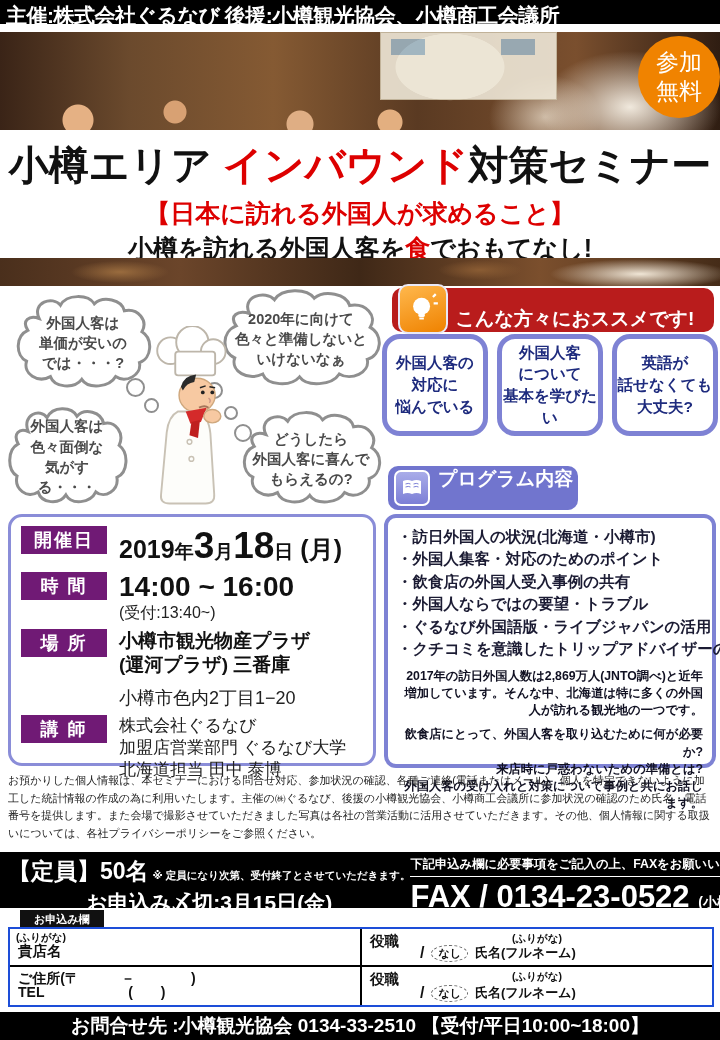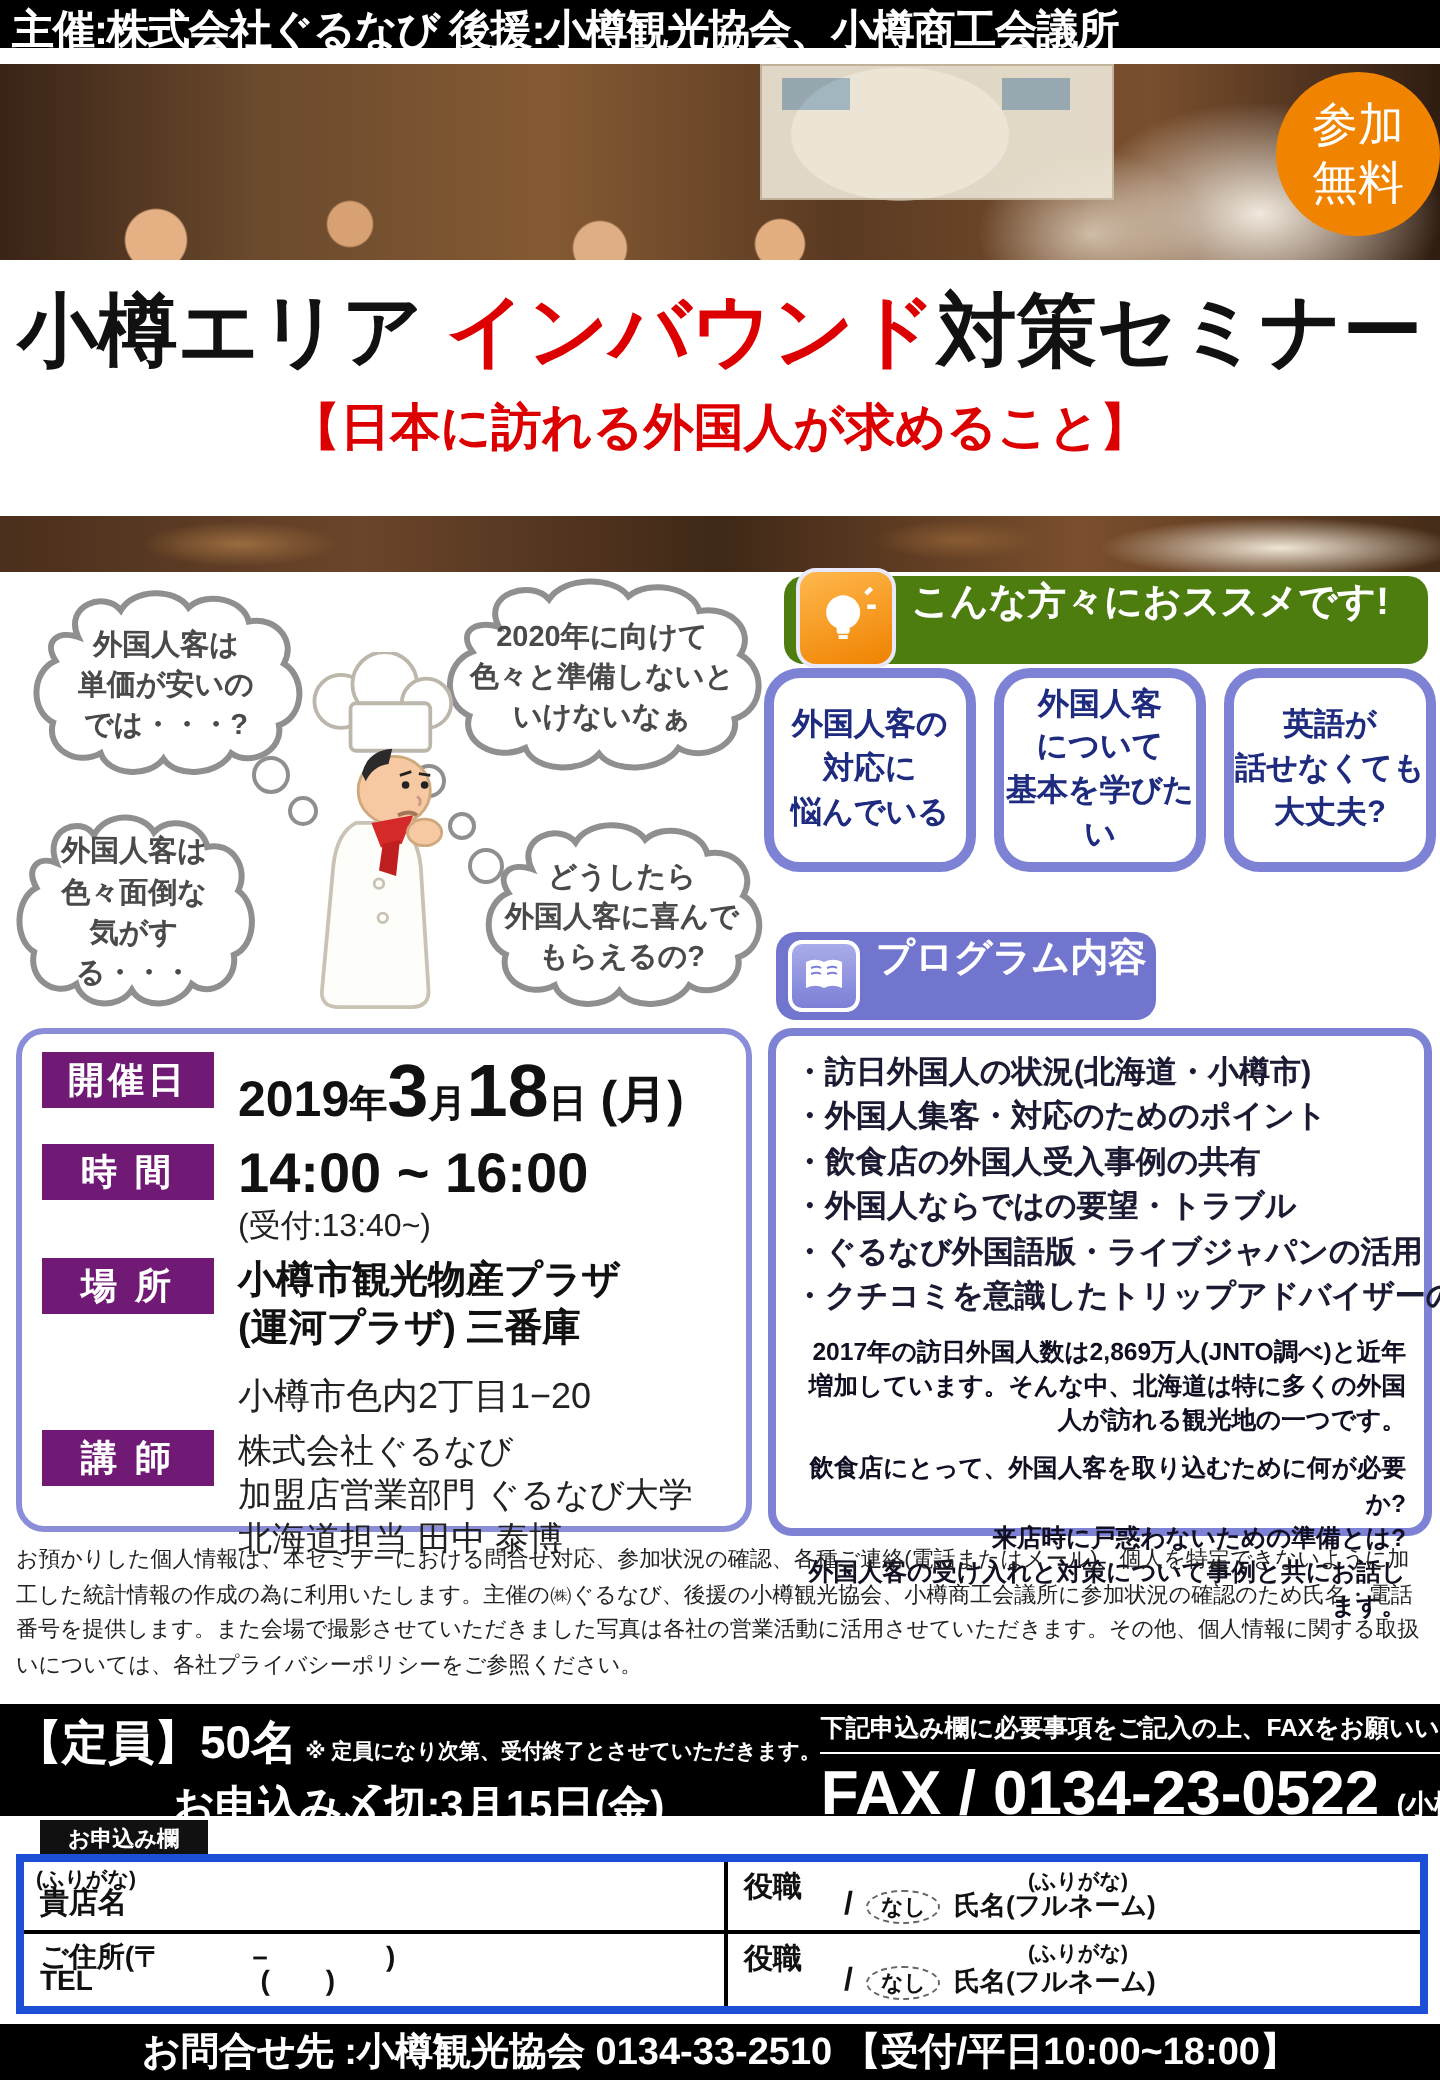--- a/index.html
+++ b/index.html
@@ -53,22 +53,22 @@
      align-items:center;justify-content:center;text-align:center;font-size:14.5px;font-weight:bold;
      color:#4a4a4a;line-height:1.4;white-space:pre-line;}
   .b1{left:14px;top:8px;width:138px;height:98px;}
   .b2{left:220px;top:2px;width:162px;height:102px;}
   .b3{left:6px;top:120px;width:122px;height:102px;}
   .b4{left:240px;top:124px;width:142px;height:98px;}
   .trail{position:absolute;border:2px solid #8f8f8f;background:#fff;border-radius:50%;}
   .chef{position:absolute;left:142px;top:40px;}
 
   
-  .reco-banner{position:absolute;left:392px;top:288px;width:322px;height:44px;background:#4d7c0f;
-     border-radius:10px;color:#fff;font-weight:bold;font-size:19px;display:flex;align-items:flex-start;
+  .reco-banner{position:absolute;left:392px;top:288px;width:322px;height:44px;background:#b91c1c;
+     border-radius:10px;color:#fff;font-weight:bold;font-size:19px;display:flex;align-items:flex-end;
      justify-content:center;padding-left:44px;box-sizing:border-box;}
   .bulb{position:absolute;left:398px;top:284px;width:50px;height:50px;border-radius:10px;
      background:linear-gradient(160deg,#ffb84d,#ef8200);border:2px solid #e8e8f8;box-sizing:border-box;
      display:flex;align-items:center;justify-content:center;}
   .reco-boxes{position:absolute;left:382px;top:334px;width:336px;display:flex;gap:9px;}
   .reco-box{flex:1;height:92px;background:#fff;border:5px solid #7e82d4;border-radius:18px;
      display:flex;align-items:center;justify-content:center;text-align:center;font-size:15.5px;
      font-weight:bold;color:#1e2b7e;line-height:1.4;white-space:pre-line;}
 
   .prog-header{position:absolute;left:388px;top:466px;width:190px;height:44px;background:#7175ce;
@@ -112,21 +112,21 @@
   .cap-note{font-size:10.5px;font-weight:bold;margin-left:4px;}
   .deadline{font-size:21px;font-weight:bold;margin-top:2px;}
   .fax-right{flex:0 0 352px;text-align:left;}
   .fax-inst{font-size:12.3px;font-weight:bold;border-bottom:1px solid #fff;padding-bottom:3px;white-space:nowrap;}
   .fax-num{font-size:31px;font-weight:900;letter-spacing:0;margin-top:2px;white-space:nowrap;}
   .fax-org{font-size:14px;font-weight:bold;}
 
   
   .form-tab{position:absolute;left:20px;top:910px;background:#111;color:#fff;font-size:11px;
      font-weight:bold;padding:2px 14px;}
-  .form-table{position:absolute;left:8px;top:927px;width:706px;height:80px;border:4px solid #1d4ed8;
+  .form-table{position:absolute;left:8px;top:927px;width:706px;height:80px;border:2px solid #1d4ed8;
      box-sizing:border-box;display:grid;grid-template-columns:352px 1fr;grid-template-rows:1fr 1fr;}
   .ft-cell{box-sizing:border-box;padding:2px 6px;position:relative;color:#111;}
   .ft-r1l{border-bottom:2px solid #000;border-right:2px solid #000;}
   .ft-r1r{border-bottom:2px solid #000;}
   .ft-r2l{border-right:2px solid #000;}
   .furi{font-size:10.5px;font-weight:bold;}
   .fld{font-size:14.5px;font-weight:bold;}
   .cell-left .fld{position:absolute;left:8px;bottom:4px;}
   .addr-top{position:absolute;left:8px;top:3px;font-size:14px;font-weight:bold;white-space:pre;}
   .tel-bot{position:absolute;left:8px;bottom:3px;font-size:14px;font-weight:bold;white-space:pre;}
@@ -155,20 +155,21 @@
   </div>
 
   <div class="badge">
     <span>参加</span>
     <span>無料</span>
   </div>
 
   <div class="titleband">
     <div class="main-title"><span>小樽エリア </span><span class="red">インバウンド</span><span>対策セミナー</span></div>
     <div class="sub1">【日本に訪れる外国人が求めること】</div>
+    <div class="sub2"><span>小樽を訪れる外国人客を</span><span class="red">食</span><span>でおもてなし!</span></div>
   </div>
 
   <div class="photo2"></div>
 
   <div class="think-zone">
     <div class="bubble b1">
       <svg viewBox="0 0 220 140" preserveAspectRatio="none">
           <path d="M40,35 C28,12 62,2 74,16 C84,0 118,0 128,14 C142,2 172,8 176,24 C198,20 214,38 204,54 C222,64 220,92 200,98 C204,116 178,128 162,118 C152,134 118,136 108,122 C96,136 64,134 58,118 C38,128 14,114 20,96 C2,88 2,60 22,52 C12,38 24,30 40,35 Z" fill="#fff" stroke="#8f8f8f" stroke-width="3" vector-effect="non-scaling-stroke"></path>
         </svg>
       <div class="btxt">外国人客は

